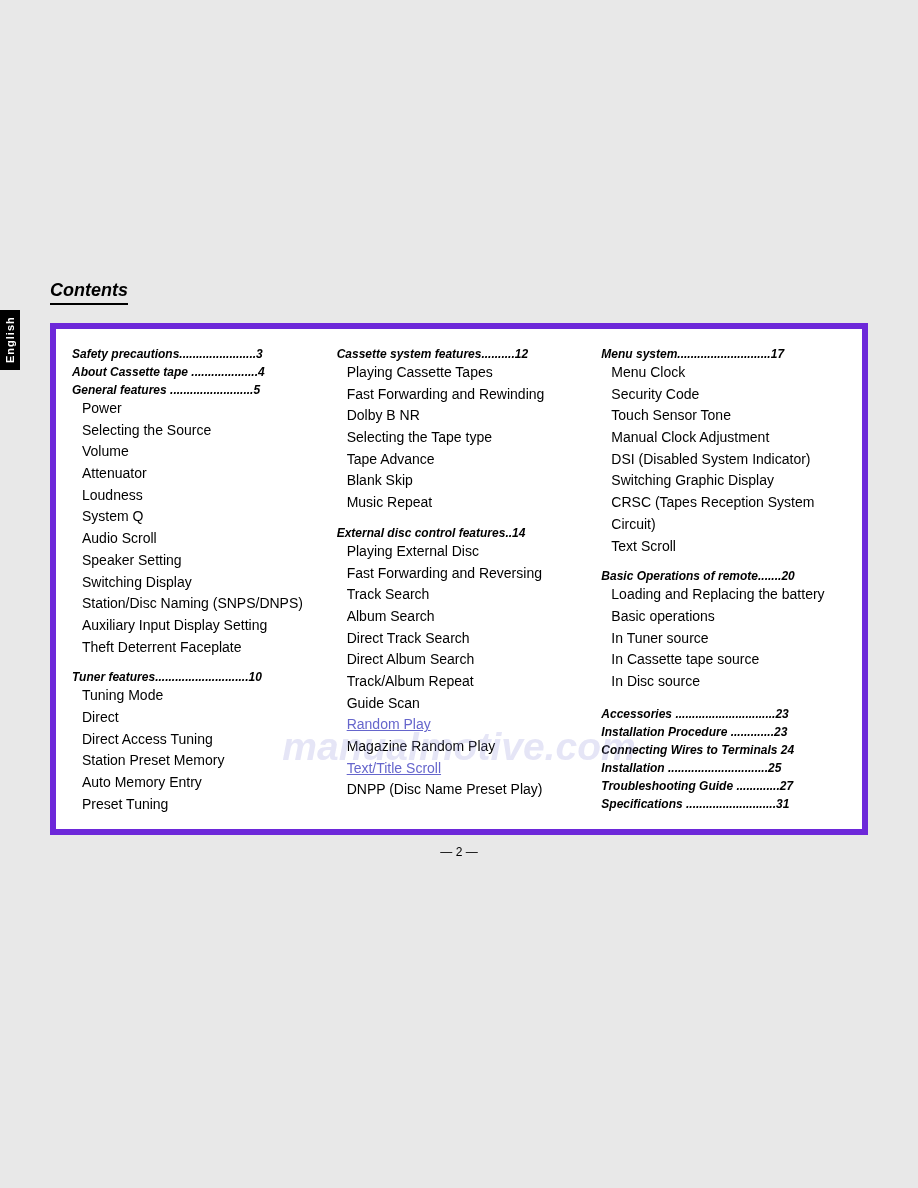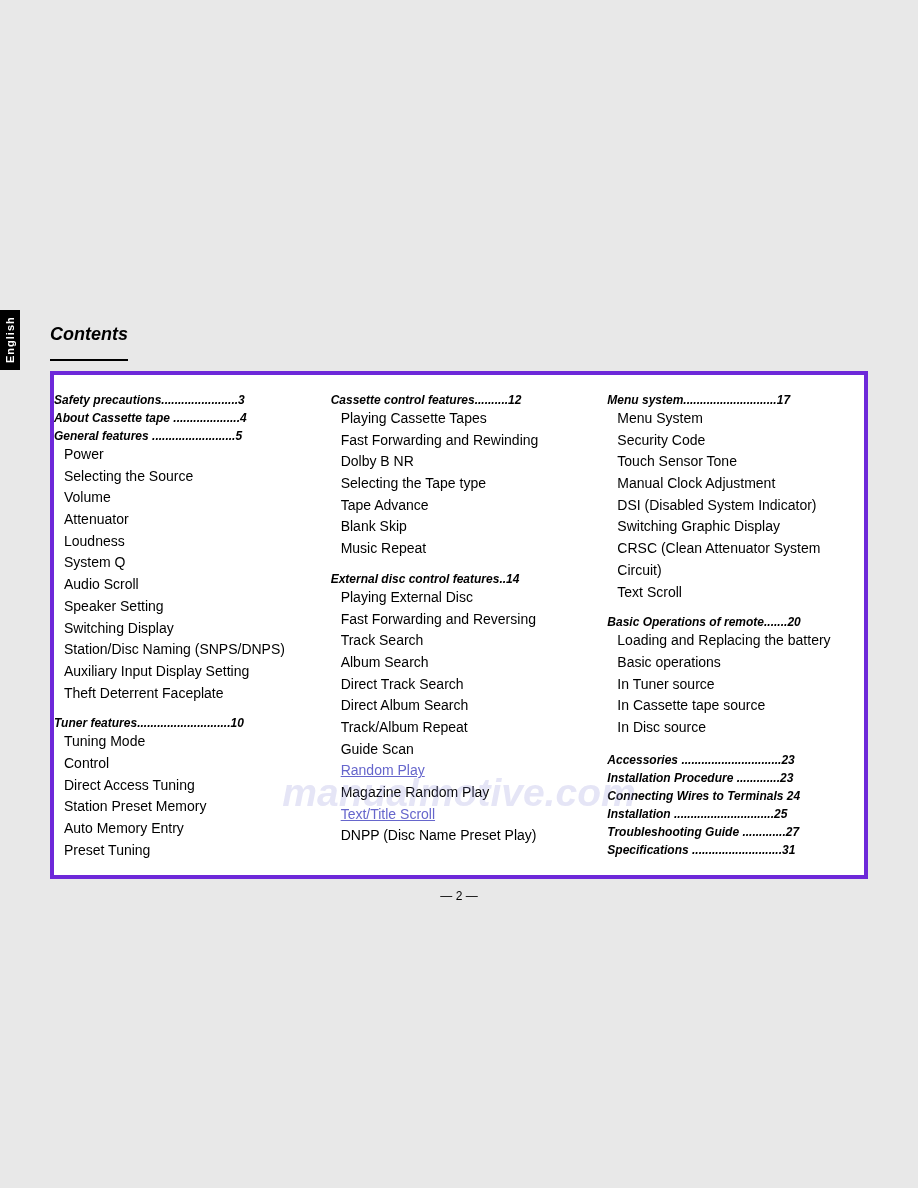--- a/index.html
+++ b/index.html
@@ -24,23 +24,22 @@
       position: relative;
     }
 
     .contents-title {
       font-size: 18px;
       font-style: italic;
       font-weight: bold;
       margin-bottom: 4px;
       color: #000;
       border-bottom: 2px solid #000;
-      padding-bottom: 14px;
+      padding-bottom: 2px;
       display: inline-block;
-      margin-top: 44px;
     }
 
     .english-sidebar {
       position: absolute;
       left: 0;
       top: 310px;
       background: #000;
       color: #fff;
       font-size: 11px;
       font-weight: bold;
@@ -48,24 +47,24 @@
       transform: rotate(180deg);
       padding: 8px 4px;
       letter-spacing: 1px;
       height: 60px;
       display: flex;
       align-items: center;
       justify-content: center;
     }
 
     .toc-container {
-      border: 4px solid #6d28d9;
+      border: 6px solid #6d28d9;
       background: #fff;
-      padding: 14px 0;
-      margin-top: 6px;
+      padding: 14px 16px;
+      margin-top: 14px;
       position: relative;
     }
 
     .toc-grid {
       display: grid;
       grid-template-columns: 1fr 1fr 1fr;
       gap: 0 20px;
     }
 
     .col {}
@@ -141,29 +140,29 @@
           <div class="toc-entry-sub">System Q</div>
           <div class="toc-entry-sub">Audio Scroll</div>
           <div class="toc-entry-sub">Speaker Setting</div>
           <div class="toc-entry-sub">Switching Display</div>
           <div class="toc-entry-sub">Station/Disc Naming (SNPS/DNPS)</div>
           <div class="toc-entry-sub">Auxiliary Input Display Setting</div>
           <div class="toc-entry-sub">Theft Deterrent Faceplate</div>
           <div style="height:8px;"></div>
           <div class="toc-entry-bold">Tuner features............................10</div>
           <div class="toc-entry-sub">Tuning Mode</div>
-          <div class="toc-entry-sub">Control</div>
+          <div class="toc-entry-sub">Direct</div>
           <div class="toc-entry-sub">Direct Access Tuning</div>
           <div class="toc-entry-sub">Station Preset Memory</div>
           <div class="toc-entry-sub">Auto Memory Entry</div>
           <div class="toc-entry-sub">Preset Tuning</div>
         </div>
 
         <div class="col">
-          <div class="toc-entry-bold">Cassette control features..........12</div>
+          <div class="toc-entry-bold">Cassette system features..........12</div>
           <div class="toc-entry-sub">Playing Cassette Tapes</div>
           <div class="toc-entry-sub">Fast Forwarding and Rewinding</div>
           <div class="toc-entry-sub">Dolby B NR</div>
           <div class="toc-entry-sub">Selecting the Tape type</div>
           <div class="toc-entry-sub">Tape Advance</div>
           <div class="toc-entry-sub">Blank Skip</div>
           <div class="toc-entry-sub">Music Repeat</div>
           <div style="height:8px;"></div>
           <div class="toc-entry-bold">External disc control features..14</div>
           <div class="toc-entry-sub">Playing External Disc</div>
@@ -175,27 +174,27 @@
           <div class="toc-entry-sub">Track/Album Repeat</div>
           <div class="toc-entry-sub">Guide Scan</div>
           <div class="toc-entry-sub blue" style="color:#6666cc;">Random Play</div>
           <div class="toc-entry-sub">Magazine Random Play</div>
           <div class="toc-entry-sub blue" style="color:#6666cc;">Text/Title Scroll</div>
           <div class="toc-entry-sub">DNPP (Disc Name Preset Play)</div>
         </div>
 
         <div class="col">
           <div class="toc-entry-bold">Menu system............................17</div>
-          <div class="toc-entry-sub">Menu System</div>
+          <div class="toc-entry-sub">Menu Clock</div>
           <div class="toc-entry-sub">Security Code</div>
           <div class="toc-entry-sub">Touch Sensor Tone</div>
           <div class="toc-entry-sub">Manual Clock Adjustment</div>
           <div class="toc-entry-sub">DSI (Disabled System Indicator)</div>
           <div class="toc-entry-sub">Switching Graphic Display</div>
-          <div class="toc-entry-sub">CRSC (Clean Attenuator System Circuit)</div>
+          <div class="toc-entry-sub">CRSC (Tapes Reception System Circuit)</div>
           <div class="toc-entry-sub">Text Scroll</div>
           <div style="height:8px;"></div>
           <div class="toc-entry-bold">Basic Operations of remote.......20</div>
           <div class="toc-entry-sub">Loading and Replacing the battery</div>
           <div class="toc-entry-sub">Basic operations</div>
           <div class="toc-entry-sub">In Tuner source</div>
           <div class="toc-entry-sub">In Cassette tape source</div>
           <div class="toc-entry-sub">In Disc source</div>
           <div style="height:10px;"></div>
           <div class="toc-entry-bold">Accessories ..............................23</div>

